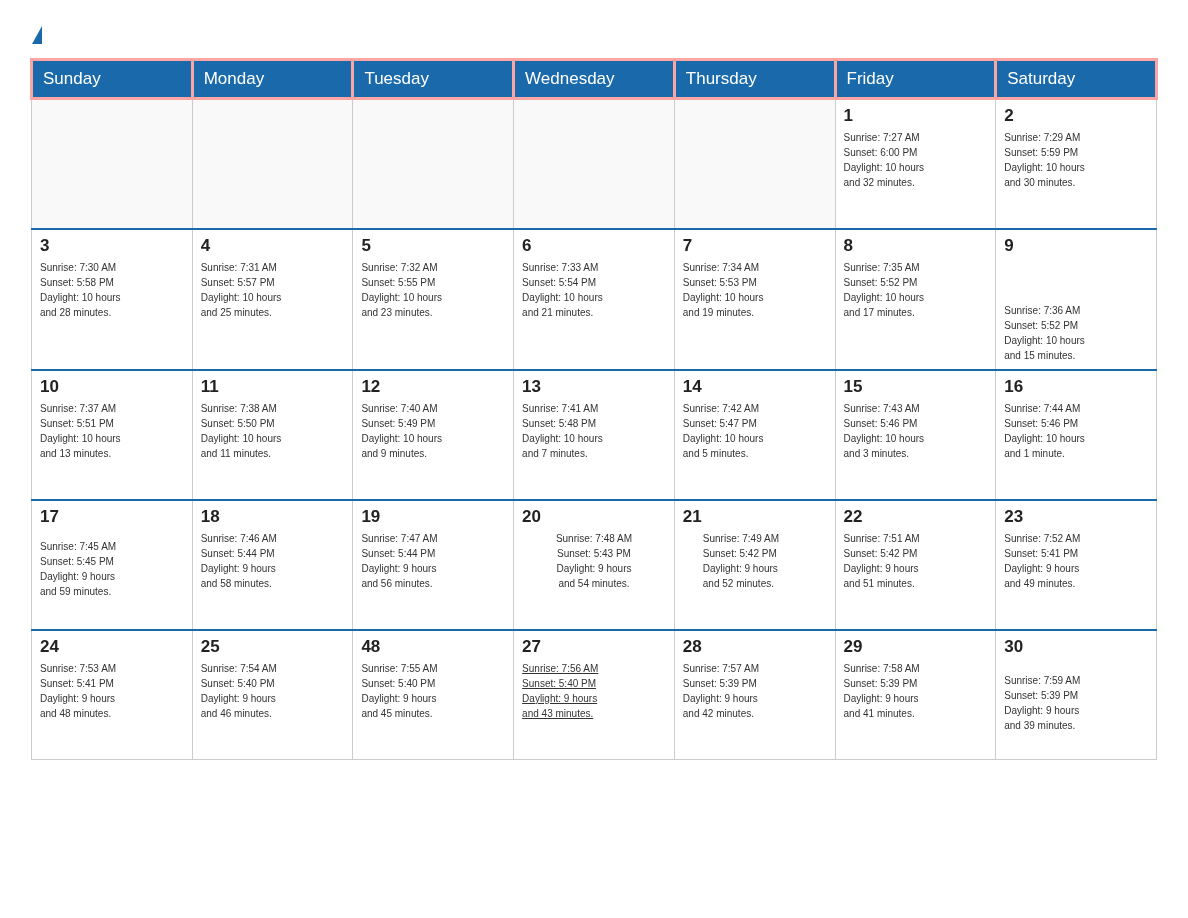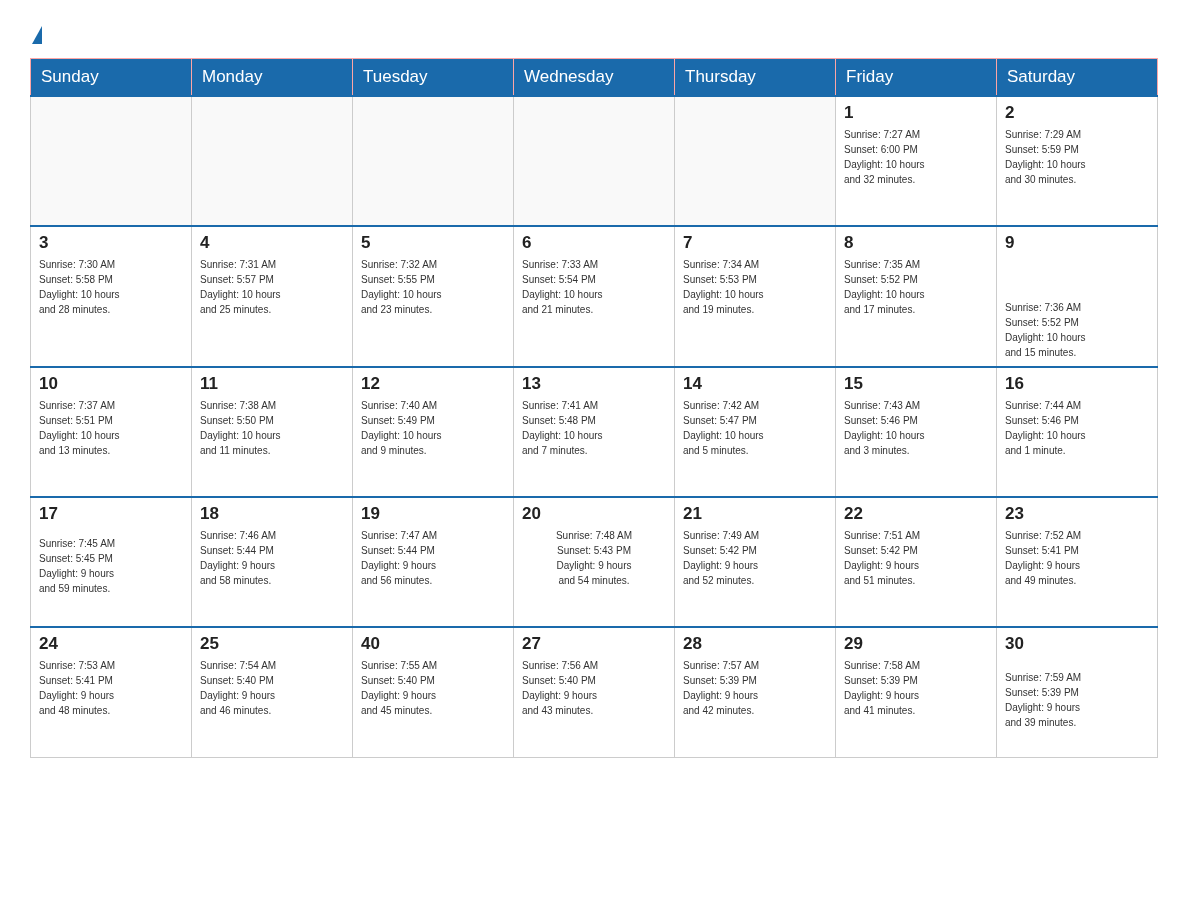--- a/index.html
+++ b/index.html
@@ -65,21 +65,21 @@
       border-collapse: collapse;
       margin-top: 10px;
     }
     .calendar-table th {
       background-color: #1a6aab;
       color: #fff;
       font-size: 17px;
       font-weight: normal;
       padding: 8px 10px;
       text-align: left;
-      border: 1px solid #fca5a5;
+      border: 3px solid #fca5a5;
     }
     .calendar-table td {
       border: 1px solid #ccc;
       vertical-align: top;
       padding: 6px 8px;
       width: 14.28%;
       min-height: 110px;
       height: 130px;
     }
     .day-number {
@@ -278,21 +278,21 @@
         </td>
         <td>
           <span class="day-number">20</span>
           <div class="day-info" style="white-space: pre-line; text-align: center;">Sunrise: 7:48 AM
 Sunset: 5:43 PM
 Daylight: 9 hours
 and 54 minutes.</div>
         </td>
         <td>
           <span class="day-number">21</span>
-          <div class="day-info" style="white-space: pre-line;">Sunrise: 7:49 AM
+          <div class="day-info" style="white-space: pre-line; margin-left: 20px;">Sunrise: 7:49 AM
 Sunset: 5:42 PM
 Daylight: 9 hours
 and 52 minutes.</div>
         </td>
         <td>
           <span class="day-number">22</span>
           <div class="day-info" style="white-space: pre-line;">Sunrise: 7:51 AM
 Sunset: 5:42 PM
 Daylight: 9 hours
 and 51 minutes.</div>
@@ -314,29 +314,29 @@
 and 48 minutes.</div>
         </td>
         <td>
           <span class="day-number">25</span>
           <div class="day-info" style="white-space: pre-line;">Sunrise: 7:54 AM
 Sunset: 5:40 PM
 Daylight: 9 hours
 and 46 minutes.</div>
         </td>
         <td>
-          <span class="day-number">40</span>
+          <span class="day-number">48</span>
           <div class="day-info" style="white-space: pre-line;">Sunrise: 7:55 AM
 Sunset: 5:40 PM
 Daylight: 9 hours
 and 45 minutes.</div>
         </td>
         <td>
           <span class="day-number">27</span>
-          <div class="day-info" style="white-space: pre-line;">Sunrise: 7:56 AM
+          <div class="day-info" style="white-space: pre-line; text-decoration: underline;">Sunrise: 7:56 AM
 Sunset: 5:40 PM
 Daylight: 9 hours
 and 43 minutes.</div>
         </td>
         <td>
           <span class="day-number">28</span>
           <div class="day-info" style="white-space: pre-line;">Sunrise: 7:57 AM
 Sunset: 5:39 PM
 Daylight: 9 hours
 and 42 minutes.</div>

